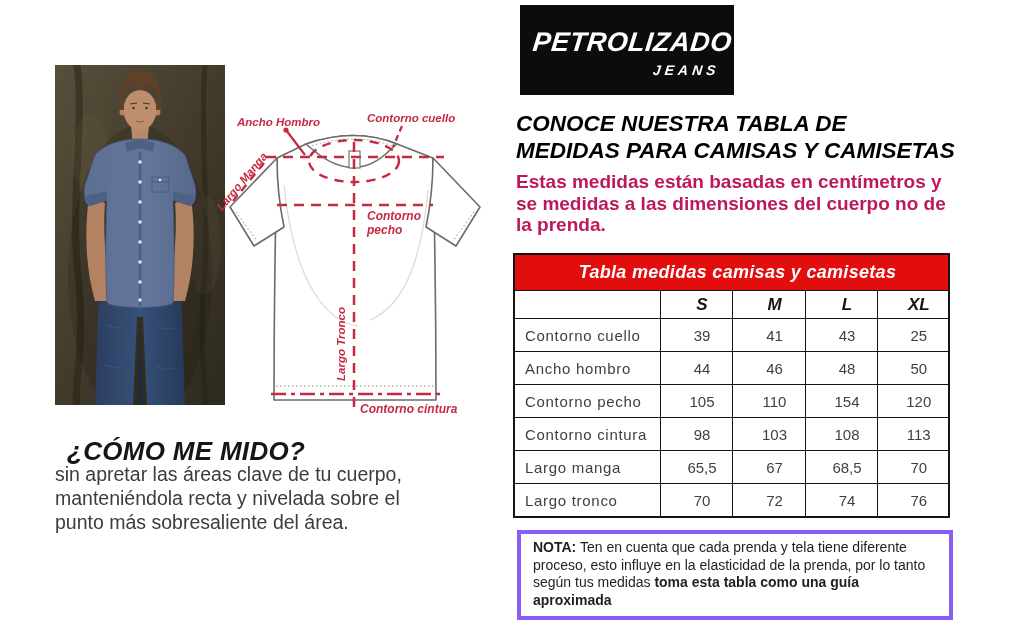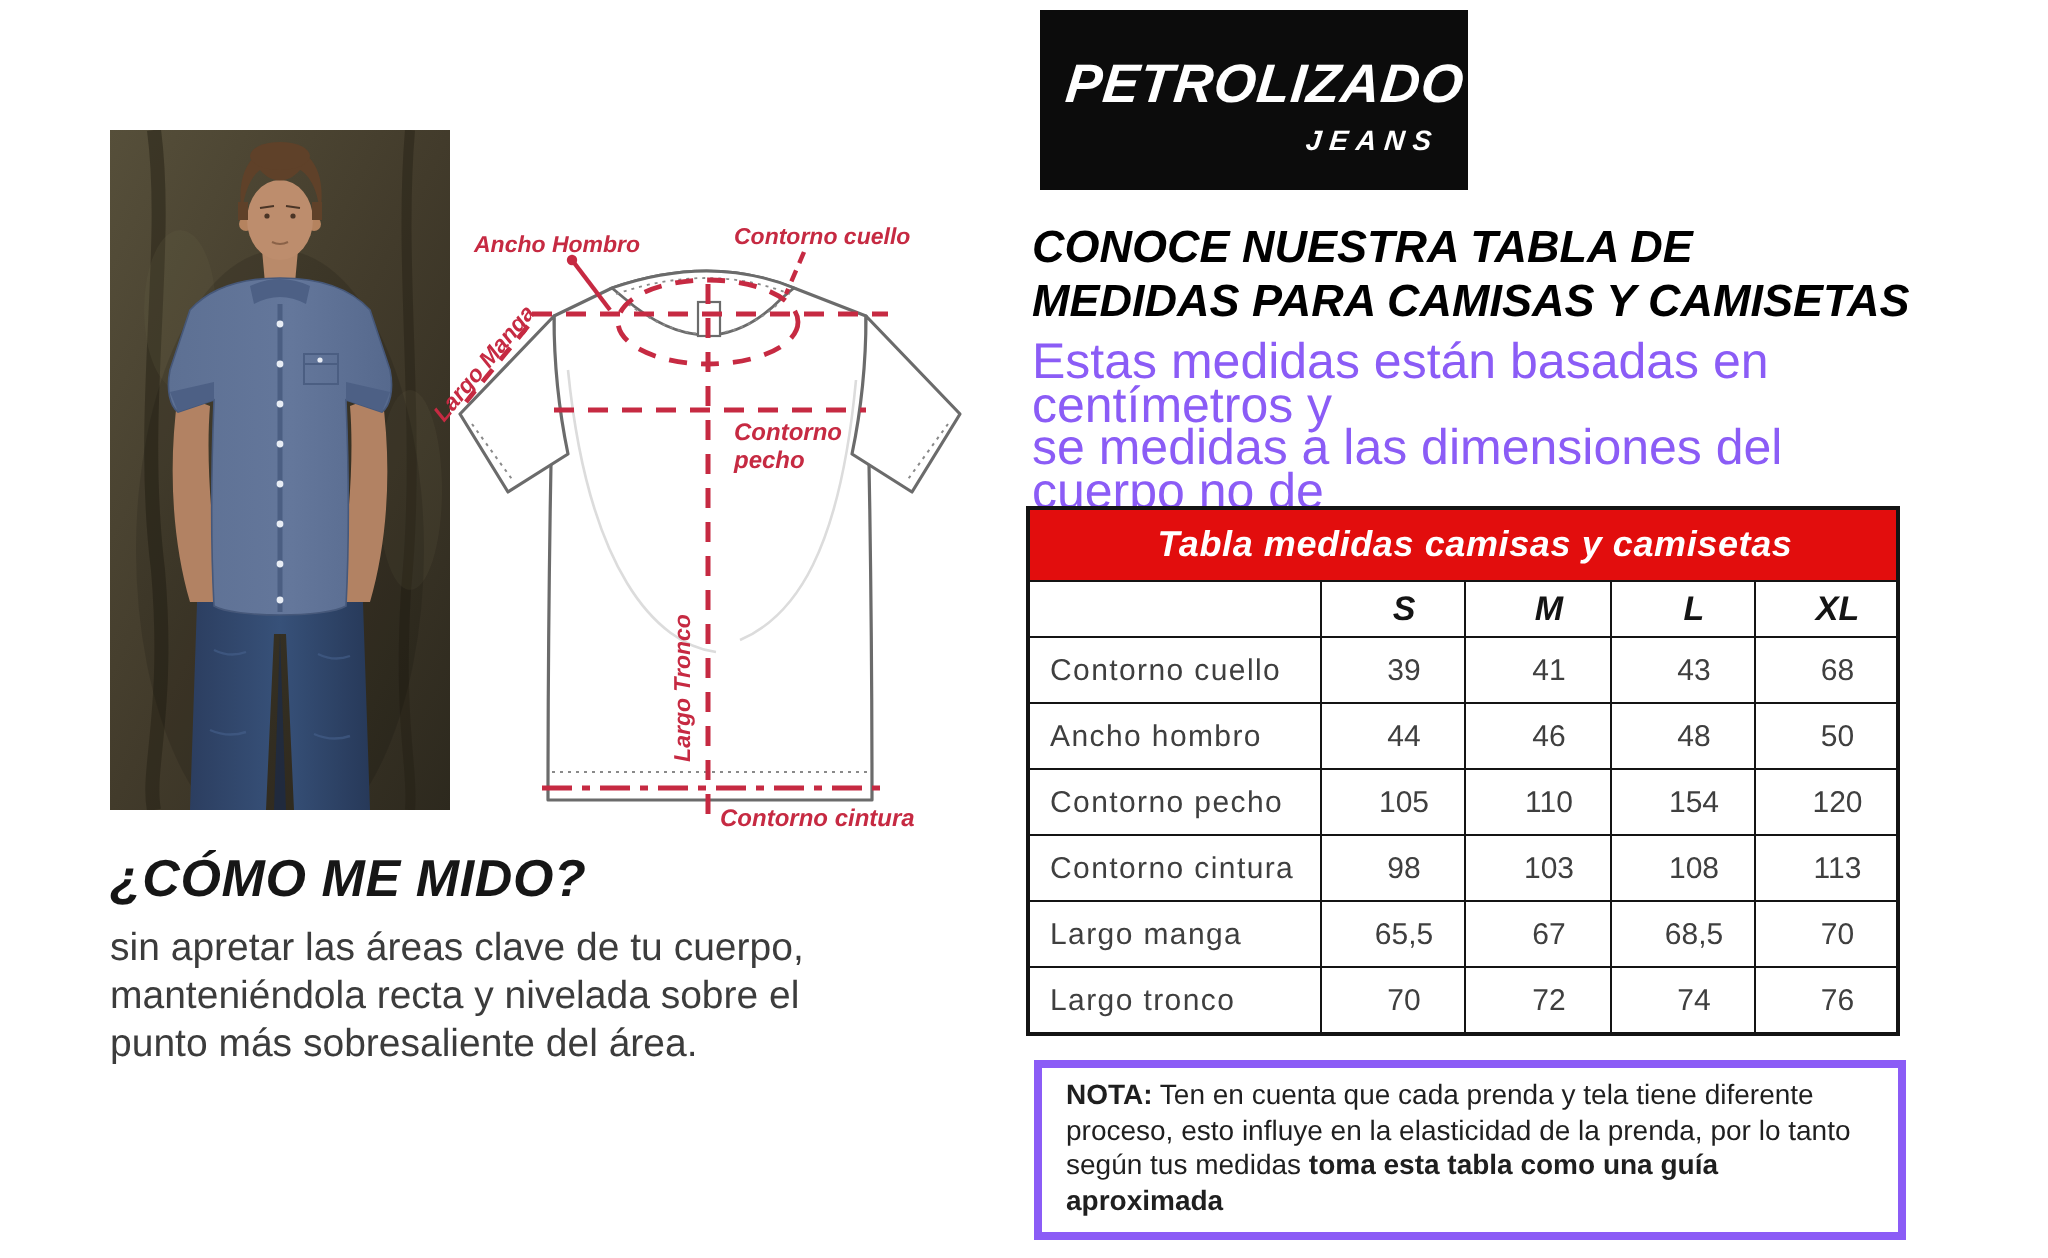--- a/index.html
+++ b/index.html
@@ -4,21 +4,21 @@
 <style>
   html,body { margin:0; padding:0; background:#fff; }
   .page {
     position:relative; width:1024px; height:629px; background:#ffffff;
     font-family:"Liberation Sans", sans-serif; overflow:hidden;
   }
   
   .photo { position:absolute; left:55px; top:65px; width:170px; height:340px; }
   .diagram { position:absolute; left:210px; top:95px; width:280px; height:335px; }
   .left-heading {
-    position:absolute; left:55px; top:424px; margin:0;
+    position:absolute; left:55px; top:424px; margin:12px;
     font-size:26px; font-weight:bold; font-style:italic; color:#161616; letter-spacing:0.3px;
   }
   .left-body {
     position:absolute; left:55px; top:462px; width:440px;
     font-size:19.5px; line-height:24px; color:#3c3c3c;
   }
   
   .logo-box { position:absolute; left:520px; top:5px; width:214px; height:90px; background:#0c0c0c; }
   .logo-brand {
     position:absolute; left:13px; top:22px; color:#fff; font-size:27px; font-weight:bold;
@@ -27,21 +27,21 @@
   .logo-sub {
     position:absolute; right:14px; top:57px; color:#fff; font-size:14px; font-weight:bold;
     font-style:italic; letter-spacing:4px; transform:skewX(-6deg);
   }
   .right-heading {
     position:absolute; left:516px; top:110px; margin:0; width:460px;
     font-size:22.5px; line-height:27px; font-weight:bold; font-style:italic; color:#000000;
   }
   .right-intro {
     position:absolute; left:516px; top:171px; width:450px;
-    font-size:25px; line-height:21.5px; color:#8b5cf6;
+    font-size:19px; line-height:21.5px; color:#be185d;font-weight:bold;
   }
   
   .size-table {
     position:absolute; left:513px; top:253px; border-collapse:collapse; table-layout:fixed;
     border:2px solid #141414;
   }
   .size-table td { border:1.5px solid #141414; color:#3f3f3f;padding-left:13px; }
   .size-table .band td {
     background:#e20d0d; color:#ffffff; font-weight:bold; font-style:italic;
     font-size:18px; text-align:center; height:33px; letter-spacing:0.3px;
@@ -221,21 +221,21 @@
       <td>S</td>
       <td>M</td>
       <td>L</td>
       <td>XL</td>
     </tr>
     <tr class="datarow">
       <td class="lbl">Contorno cuello</td>
       <td class="val">39</td>
       <td class="val">41</td>
       <td class="val">43</td>
-      <td class="val">68</td>
+      <td class="val">25</td>
     </tr>
     <tr class="datarow">
       <td class="lbl">Ancho hombro</td>
       <td class="val">44</td>
       <td class="val">46</td>
       <td class="val">48</td>
       <td class="val">50</td>
     </tr>
     <tr class="datarow">
       <td class="lbl">Contorno pecho</td>

